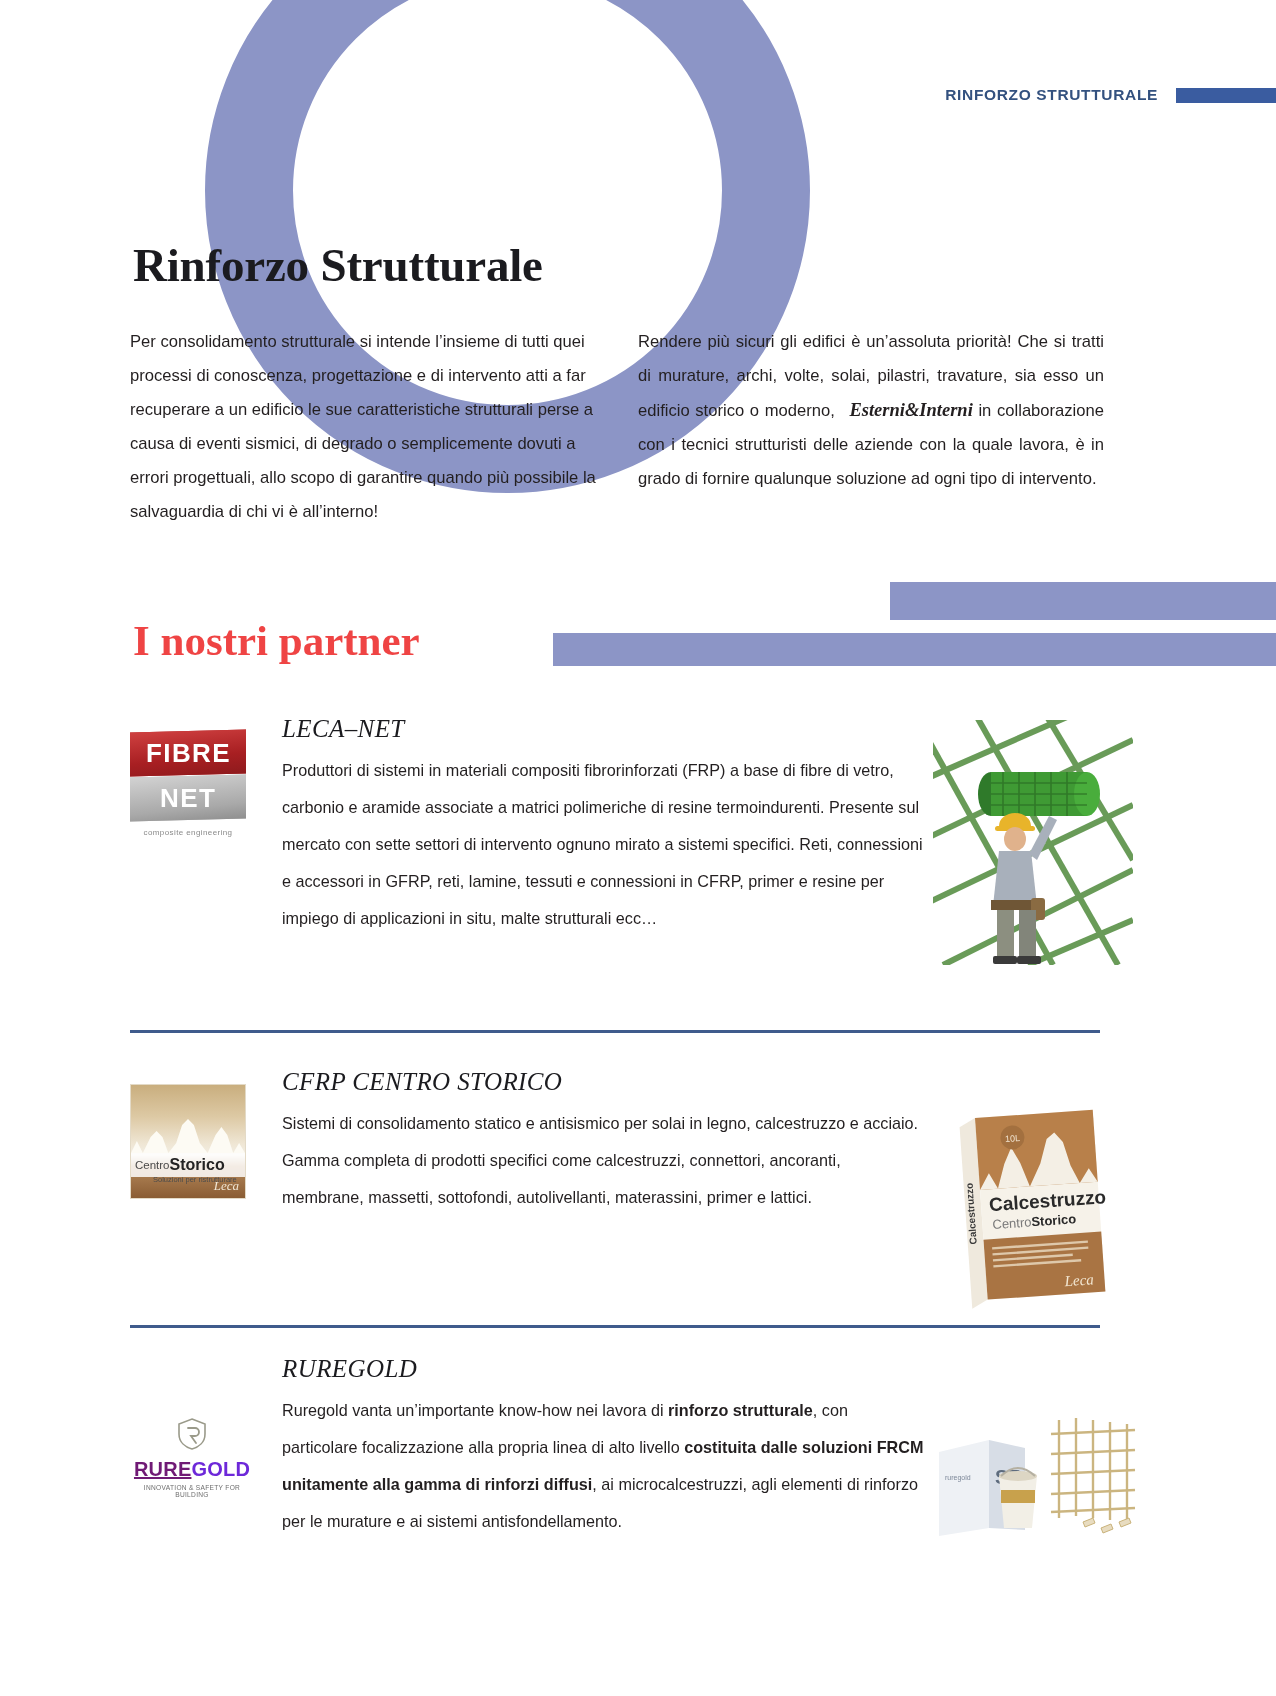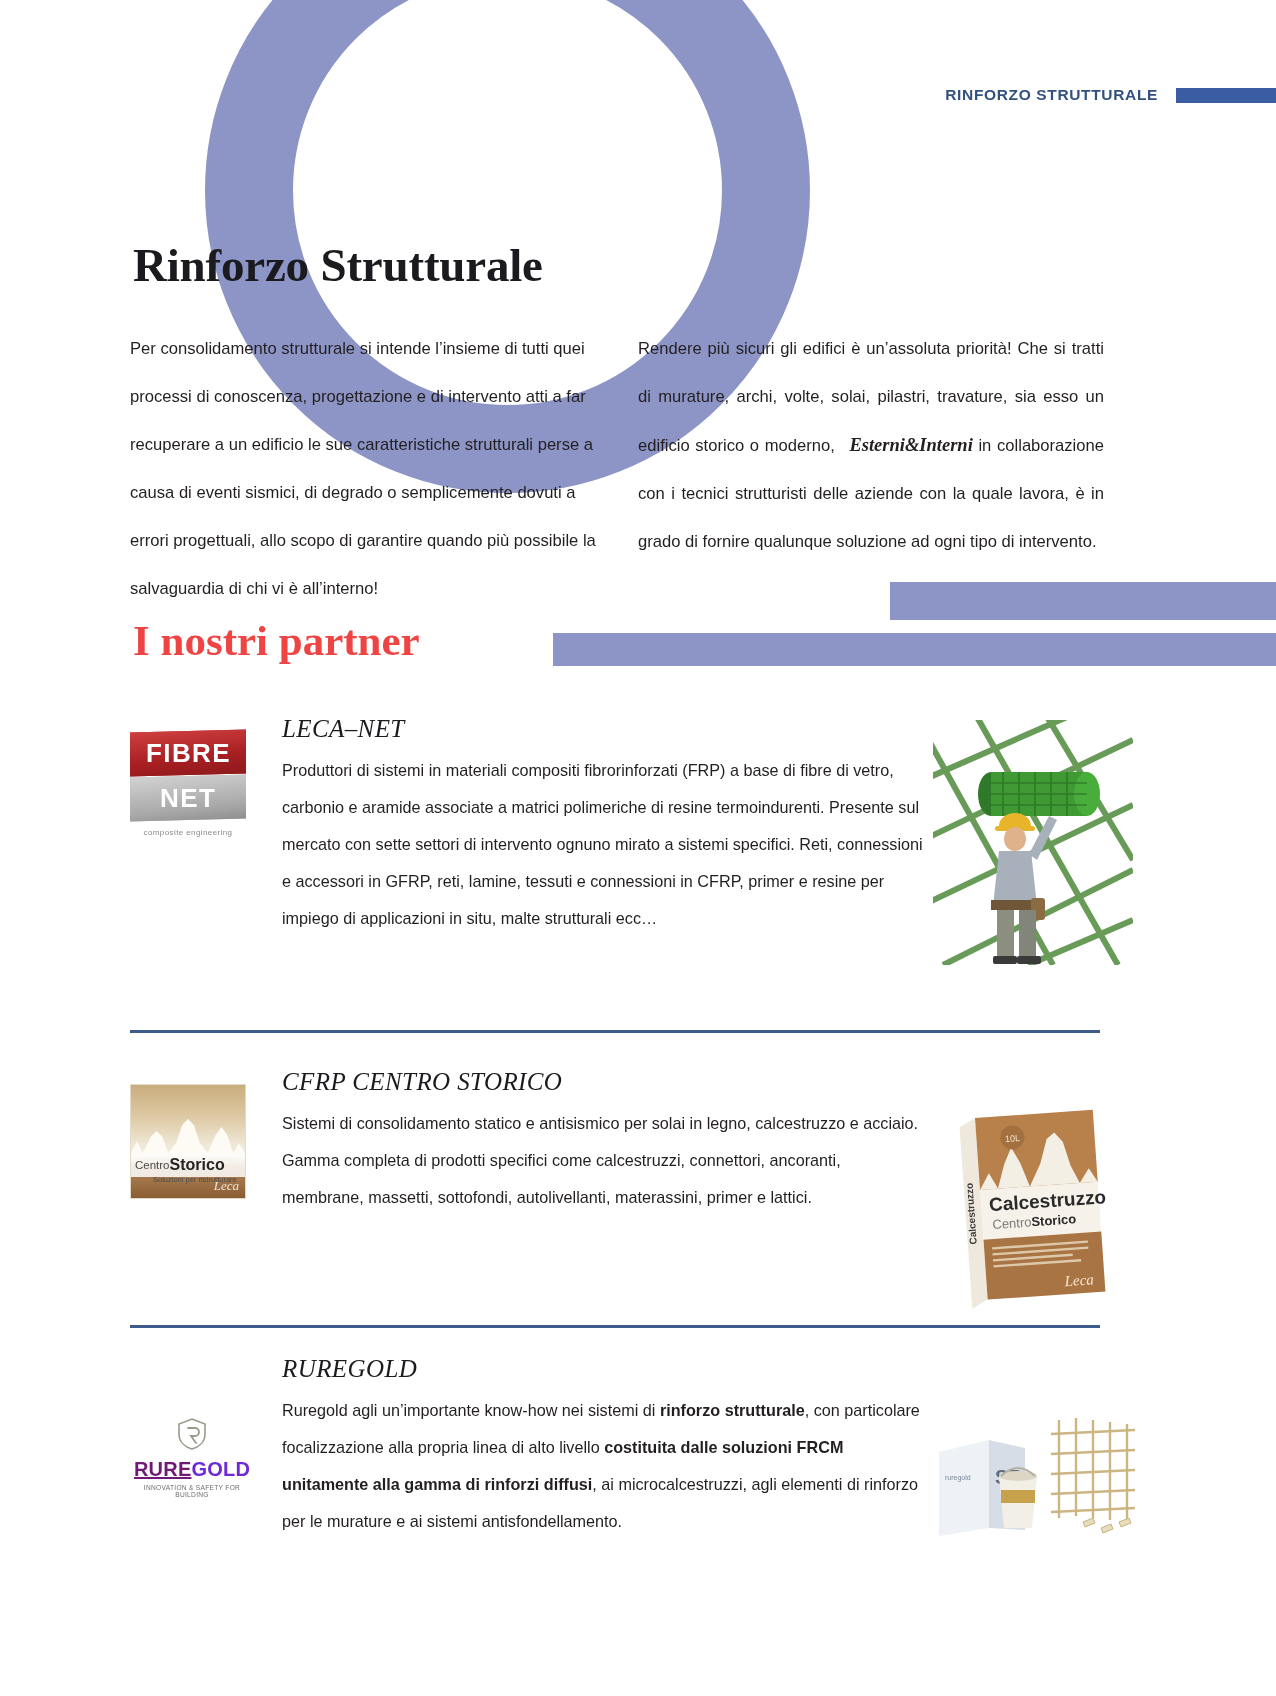--- a/index.html
+++ b/index.html
@@ -64,21 +64,21 @@
     position: absolute;
     left: 130px;
     top: 325px;
     width: 975px;
     display: flex;
     gap: 42px;
   }
   .intro-col { width: 466px; }
   .intro-col p {
     font-size: 16.6px;
-    line-height: 48px;
+    line-height: 34px;
     color: #231f20;
   }
   .intro-col.right p { text-align: justify; }
   .brandname {
     font-family: "Liberation Serif", serif;
     font-weight: bold;
     font-style: italic;
     font-size: 18.5px;
     margin-left: 9px;
   }
@@ -427,21 +427,21 @@
             <path d="M11 11 h7 a4 4 0 0 1 0 8 h-4 l5 7" fill="none" stroke="#9a9a8a" stroke-width="1.8" stroke-linecap="round"></path>
           </svg>
         </div>
         <div class="rg-word"><span class="rg-a">RURE</span><span class="rg-b">GOLD</span></div>
         <div class="rg-tag">INNOVATION &amp; SAFETY FOR BUILDING</div>
       </div>
     </div>
 
     <div class="body-cell">
       <div class="p-name">RUREGOLD</div>
-      <div class="p-text"><span>Ruregold agli un’importante know-how nei sistemi di </span><b>rinforzo strutturale</b><span>, con particolare focalizzazione alla propria linea di alto livello </span><b>costituita dalle soluzioni FRCM unitamente alla gamma di rinforzi diffusi</b><span>, ai microcalcestruzzi, agli elementi di rinforzo per le murature e ai sistemi antisfondellamento.</span></div>
+      <div class="p-text"><span>Ruregold vanta un’importante know-how nei lavora di </span><b>rinforzo strutturale</b><span>, con particolare focalizzazione alla propria linea di alto livello </span><b>costituita dalle soluzioni FRCM unitamente alla gamma di rinforzi diffusi</b><span>, ai microcalcestruzzi, agli elementi di rinforzo per le murature e ai sistemi antisfondellamento.</span></div>
     </div>
 
     <div class="img-cell">
       <div class="prod prod-rg">
         <svg viewBox="0 0 210 130" width="210" height="130">
 
           <path d="M6 42 L56 30 L56 118 L6 126 Z" fill="#eef1f5"></path>
           <path d="M56 30 L92 38 L92 120 L56 118 Z" fill="#d7dde6"></path>
           <text x="12" y="70" font-family="Liberation Sans, sans-serif" font-size="7" fill="#7d8899">ruregold</text>
           <text x="62" y="74" font-family="Liberation Sans, sans-serif" font-size="20" font-weight="bold" fill="#5d6b7d">SR</text>

